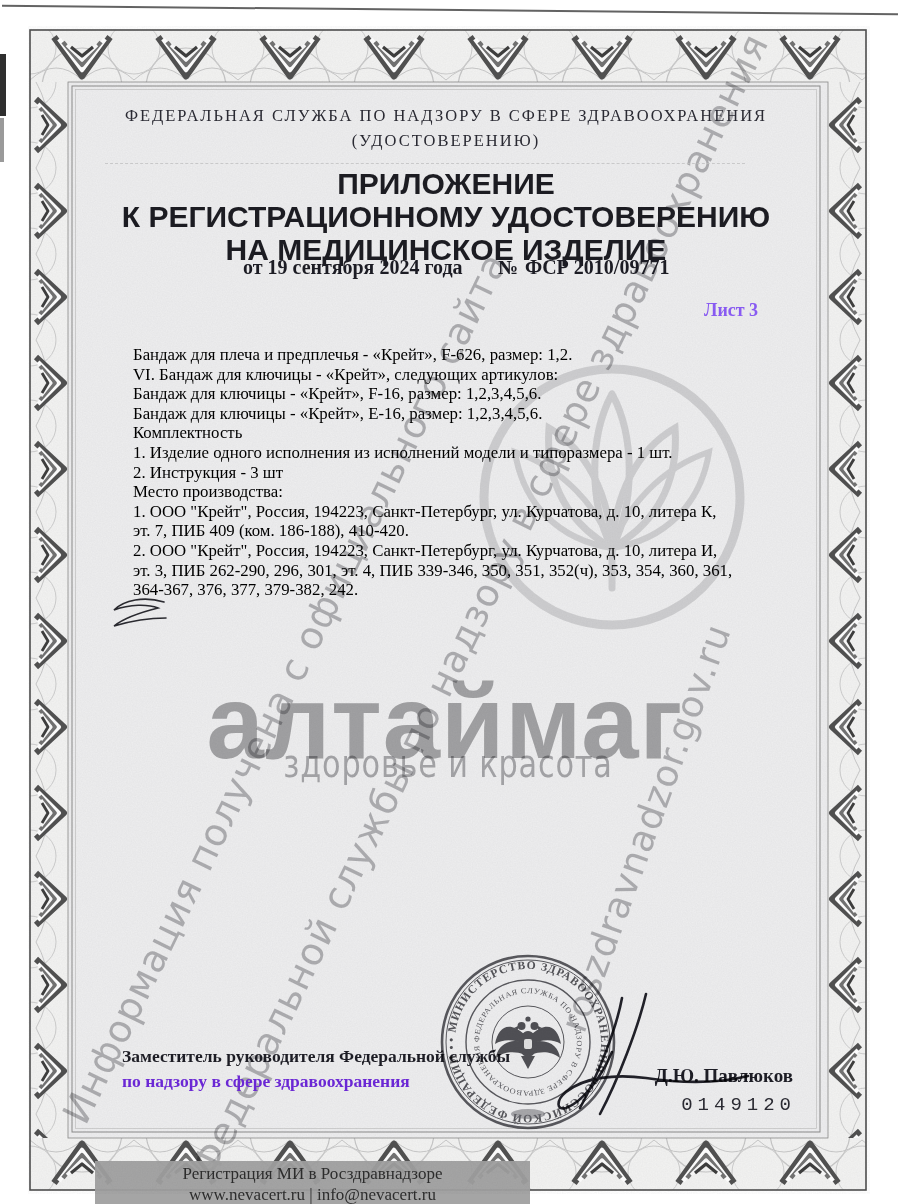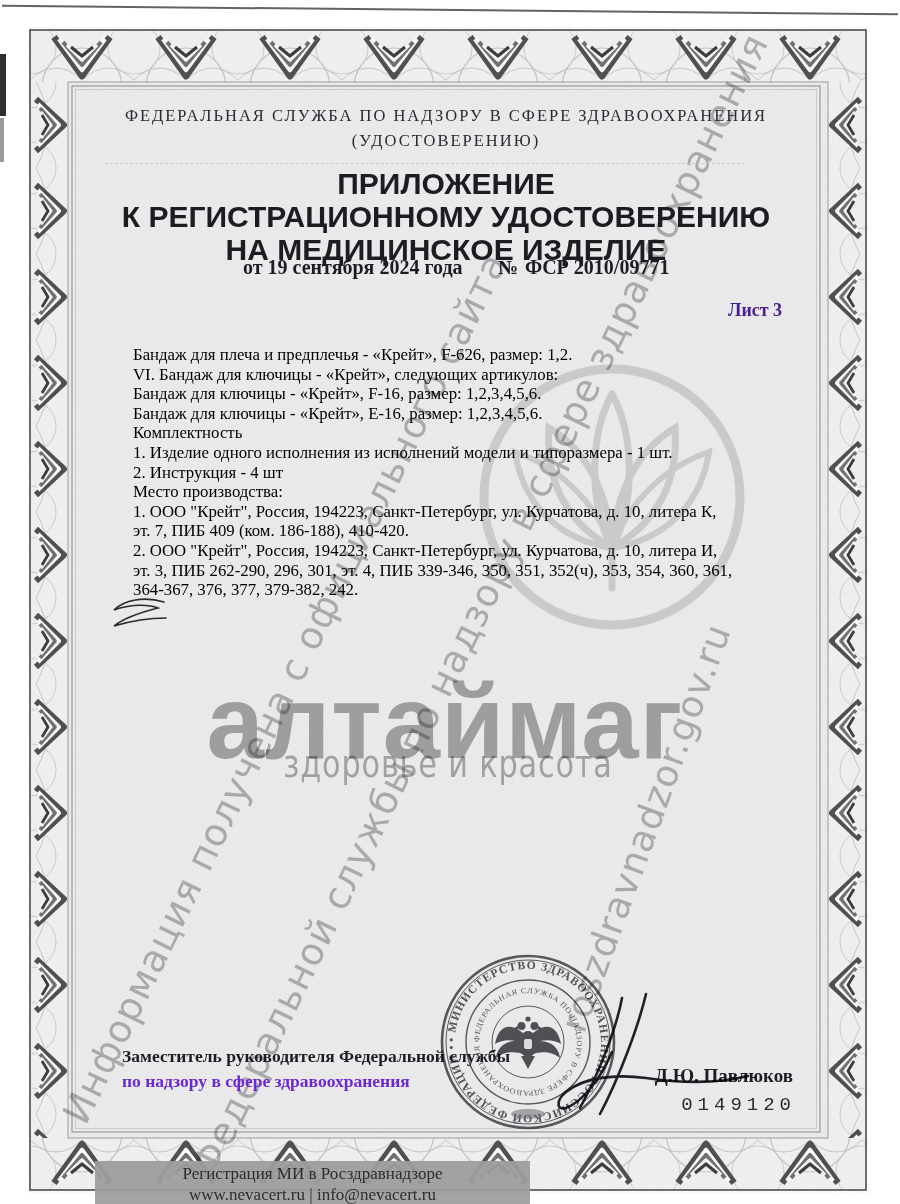--- a/index.html
+++ b/index.html
@@ -13,21 +13,21 @@
   .edgeblot1{left:0;top:54px;width:6px;height:62px;background:#2f2f2f;}
   .edgeblot2{left:0;top:118px;width:4px;height:44px;background:#9a9a9a;}
 
   
   .org{top:106px;font-size:16.5px;letter-spacing:2px;color:#2a2a33;}
   .org2{top:131px;font-size:16.5px;letter-spacing:2px;color:#2a2a33;}
   .rule{left:105px;top:163px;width:640px;border-top:1px dashed #c6c6c6;opacity:.8;}
   .title{top:167px;font-family:"Liberation Sans",sans-serif;font-weight:bold;
          font-size:30px;line-height:33px;color:#1c1c22;}
   .dt{top:256px;font-weight:bold;font-size:20px;color:#1c1c24;white-space:nowrap;}
-  .sheet{left:728px;top:300px;font-weight:bold;font-size:18px;color:#4c1d95;text-align:center;}
+  .sheet{left:704px;top:300px;font-weight:bold;font-size:18px;color:#8b5cf6;text-align:center;}
 
   
   .bodyblock{left:133px;top:345px;width:694px;font-size:16.8px;line-height:19.6px;color:#000000;}
   .bline{white-space:nowrap;}
 
   
   .wm{white-space:nowrap;font-family:"DejaVu Sans",sans-serif;color:rgba(118,118,122,.5);
       letter-spacing:1px;pointer-events:none;}
   .wm1{left:285px;top:688px;font-size:38px;transform:translate(-50%,-50%) rotate(-64deg);}
   .wm2{left:480px;top:605px;font-size:38px;transform:translate(-50%,-50%) rotate(-64deg);}
@@ -155,21 +155,21 @@
 
   <div class="abs sheet">Лист 3</div>
 
   <div class="abs bodyblock">
     <div class="bline">Бандаж для плеча и предплечья - «Крейт», F-626, размер: 1,2.</div>
     <div class="bline">VI. Бандаж для ключицы - «Крейт», следующих артикулов:</div>
     <div class="bline">Бандаж для ключицы - «Крейт», F-16, размер: 1,2,3,4,5,6.</div>
     <div class="bline">Бандаж для ключицы - «Крейт», Е-16, размер: 1,2,3,4,5,6.</div>
     <div class="bline">Комплектность</div>
     <div class="bline">1. Изделие одного исполнения из исполнений модели и типоразмера - 1 шт.</div>
-    <div class="bline">2. Инструкция - 4 шт</div>
+    <div class="bline">2. Инструкция - 3 шт</div>
     <div class="bline">Место производства:</div>
     <div class="bline">1. ООО "Крейт", Россия, 194223, Санкт-Петербург, ул. Курчатова, д. 10, литера К,</div>
     <div class="bline">эт. 7, ПИБ 409 (ком. 186-188), 410-420.</div>
     <div class="bline">2. ООО "Крейт", Россия, 194223, Санкт-Петербург, ул. Курчатова, д. 10, литера И,</div>
     <div class="bline">эт. 3, ПИБ 262-290, 296, 301, эт. 4, ПИБ 339-346, 350, 351, 352(ч), 353, 354, 360, 361,</div>
     <div class="bline">364-367, 376, 377, 379-382, 242.</div>
   </div>
 
   <svg class="abs" style="left:108px;top:594px;" width="64" height="40" viewBox="0 0 64 40">
     <path d="M56,8 C36,2 16,6 6,16 C22,10 40,10 50,14 C34,18 16,24 6,32 C26,26 44,24 58,24" fill="none" stroke="#2a2a30" stroke-width="1.6" stroke-linecap="round"></path>

